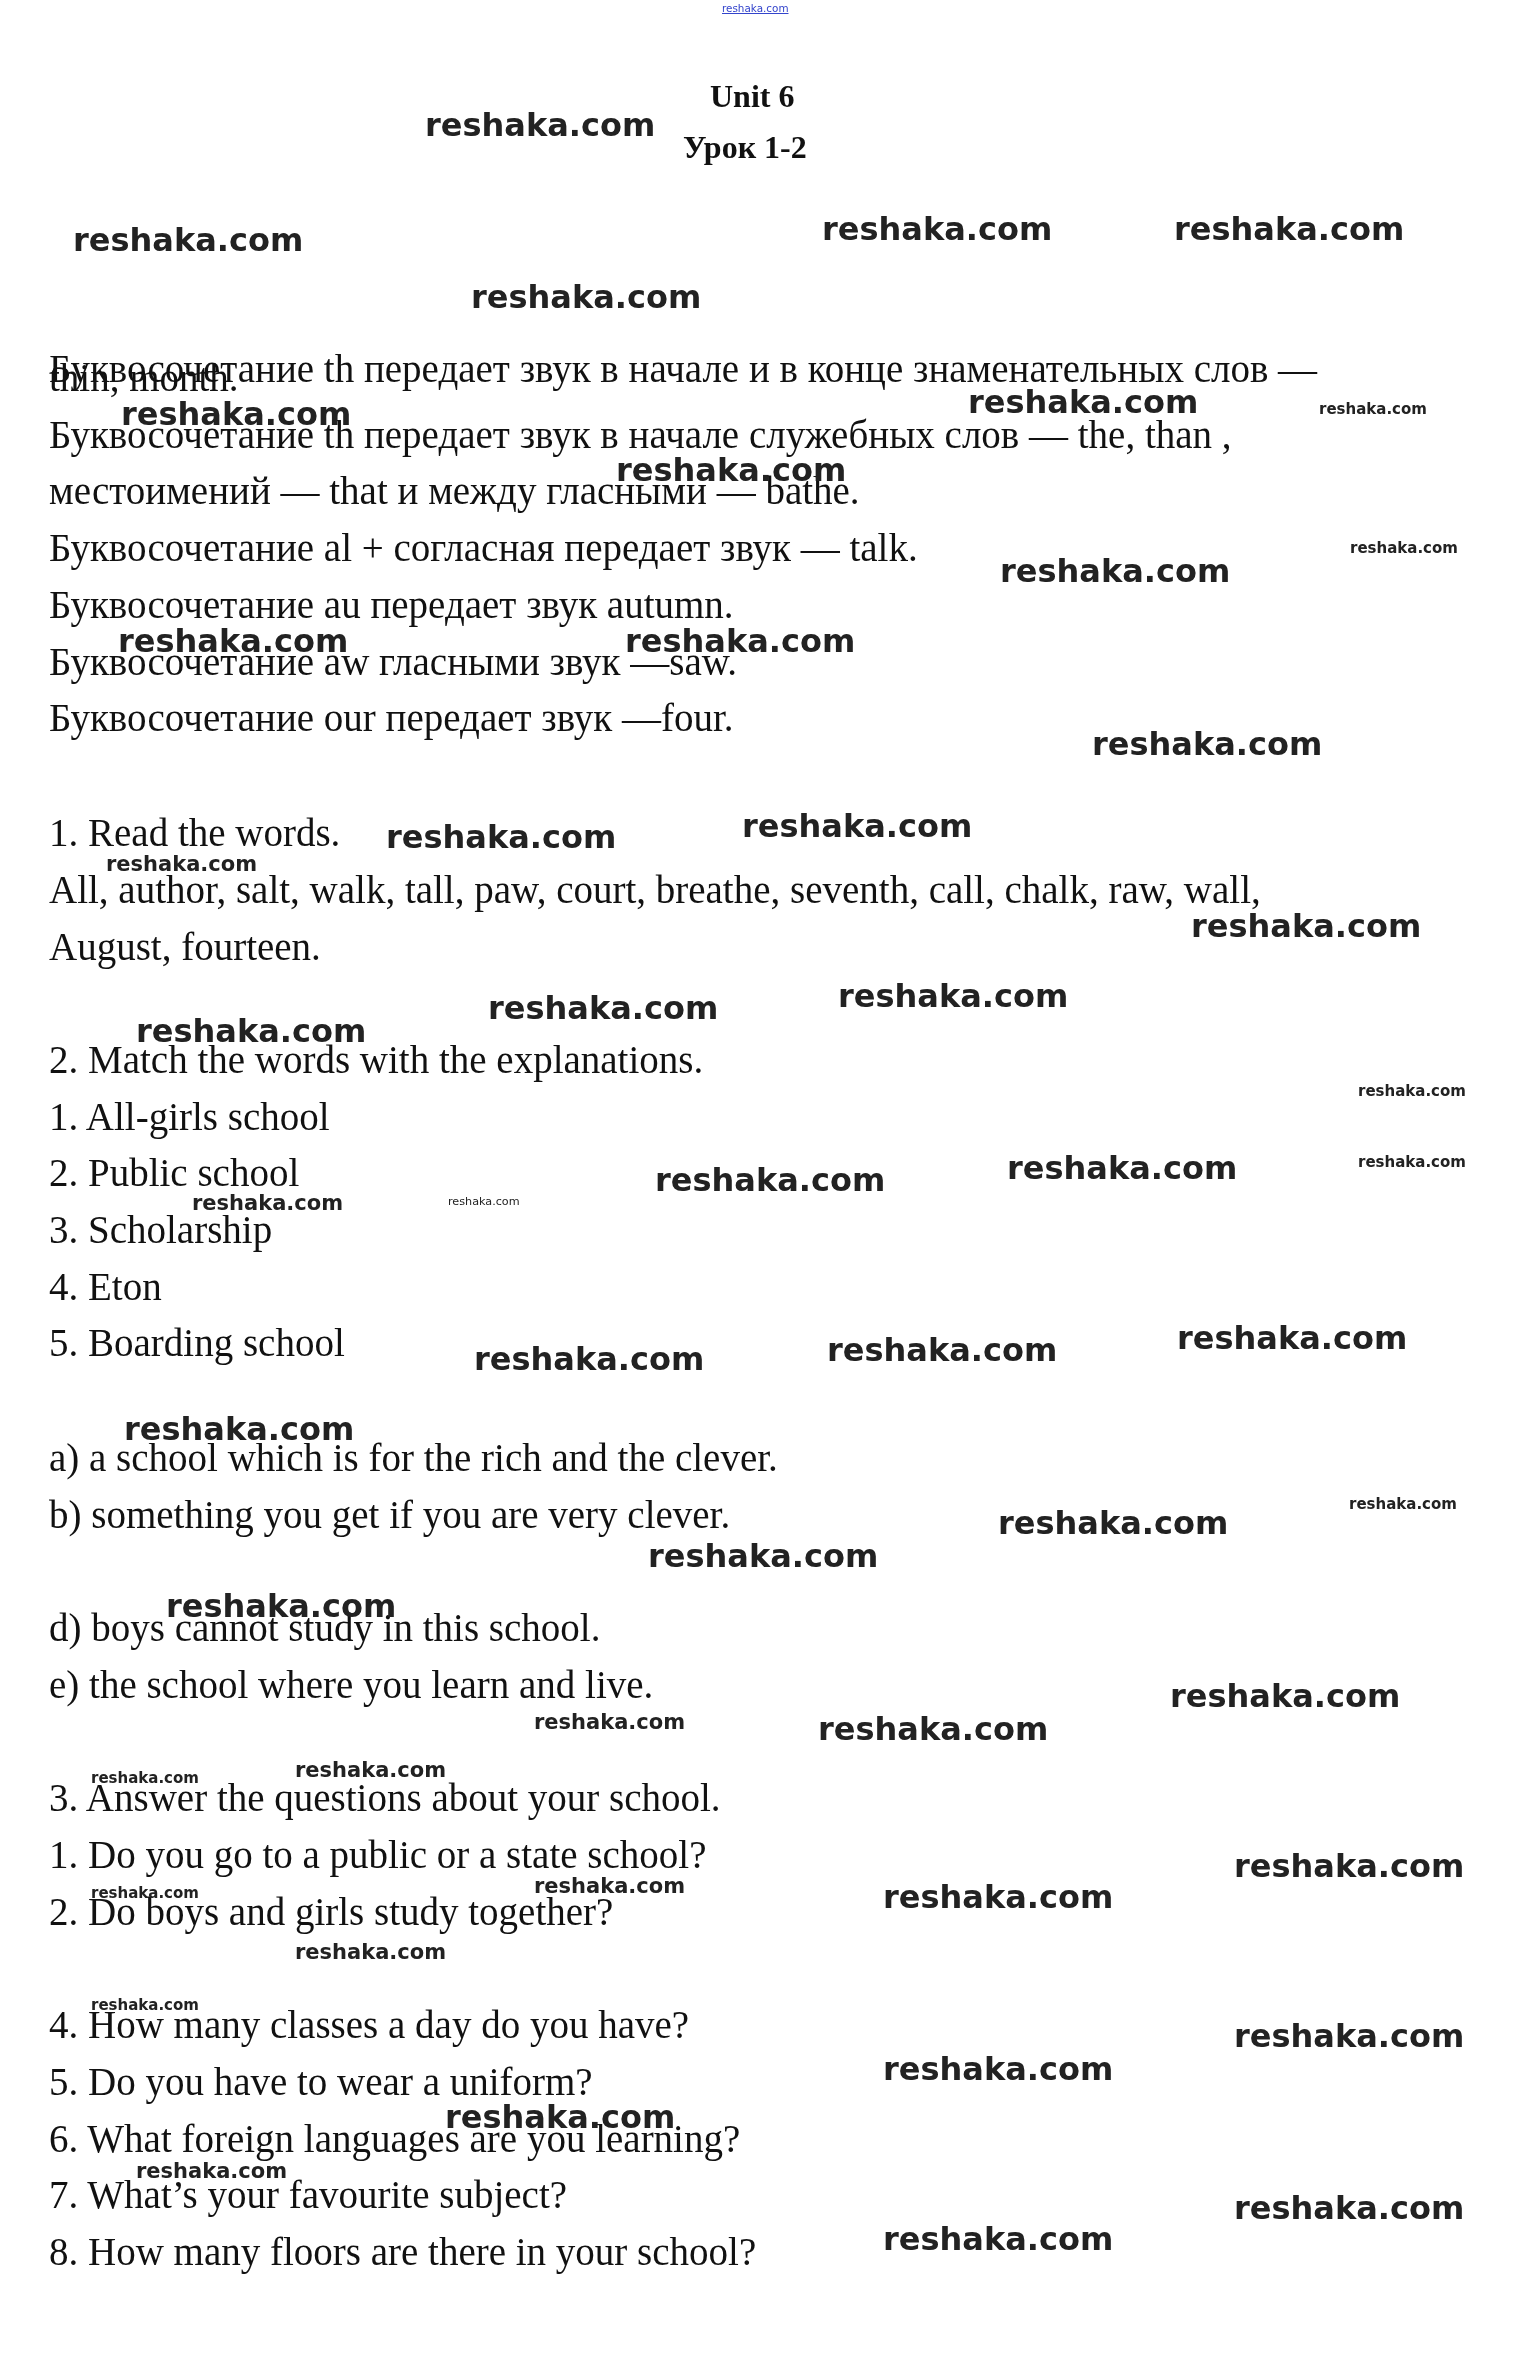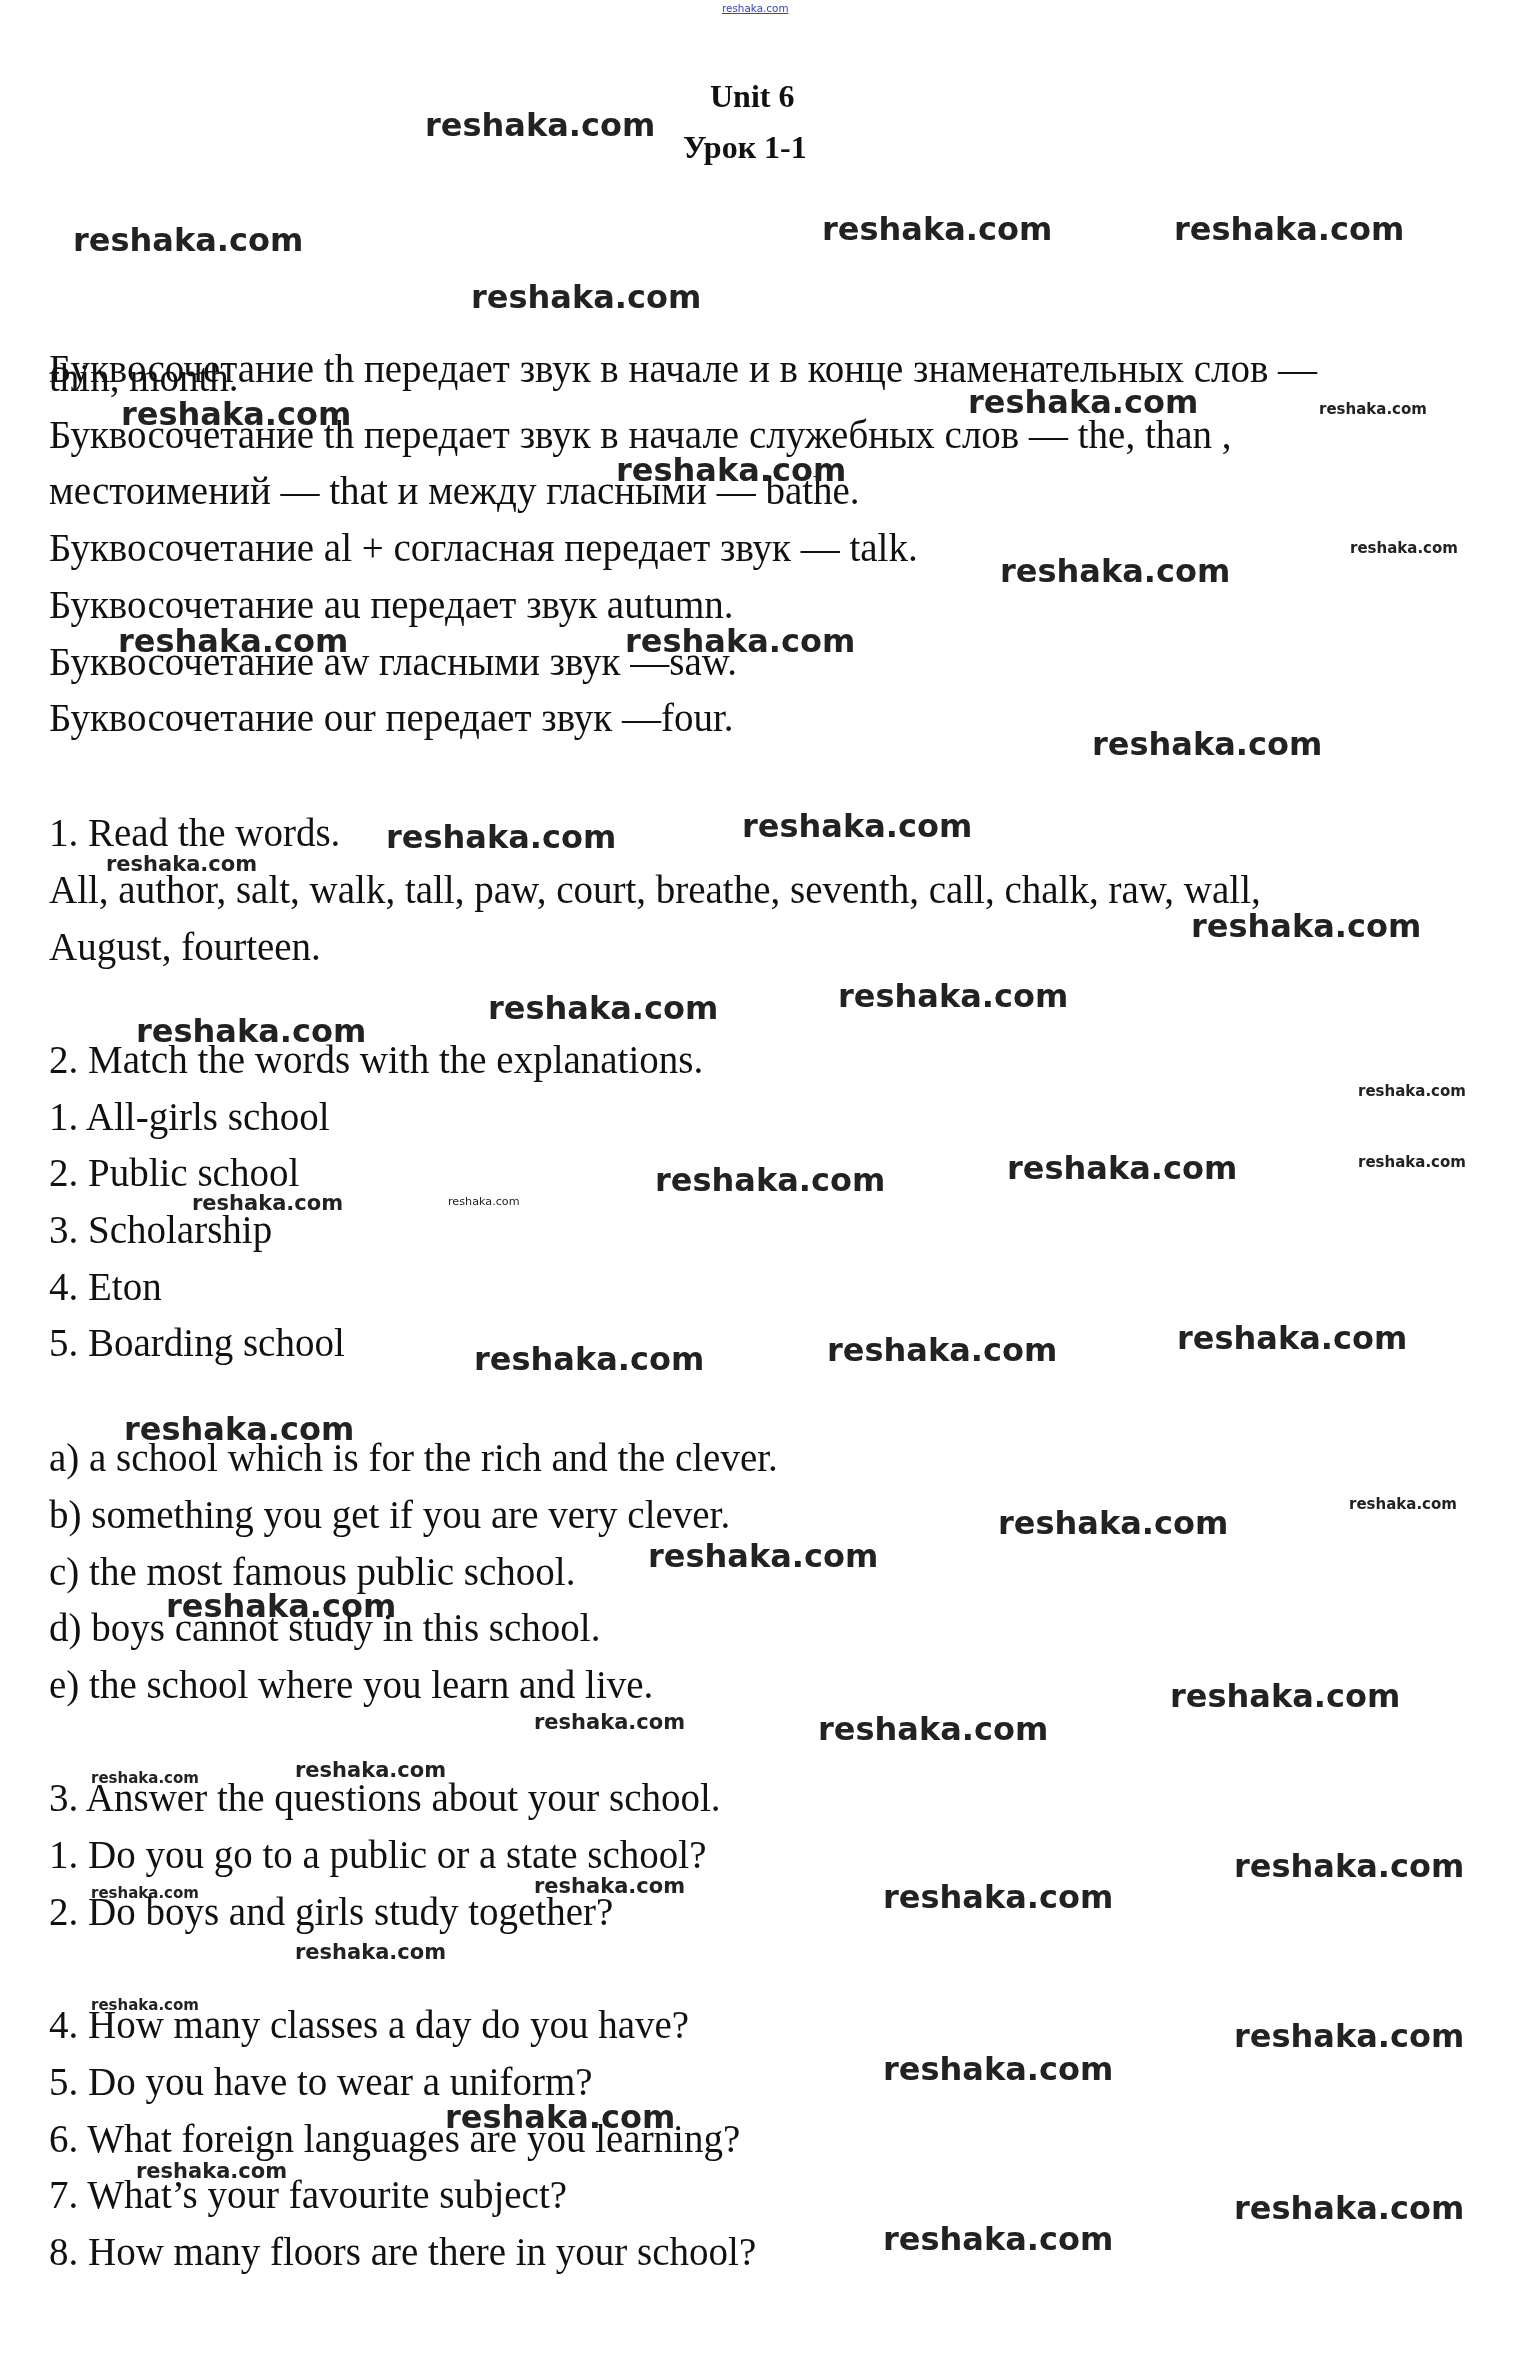--- a/index.html
+++ b/index.html
@@ -17,21 +17,21 @@
   .toplink { position:absolute; left:722px; top:1.5px; font-family:"DejaVu Sans", sans-serif; font-size:10.4px; color:#3344cc; text-decoration:underline; }
 </style>
 </head>
 <body>
 
 <div class="page">
 
   <a class="toplink">reshaka.com</a>
 
   <div class="title serif" style="left:710px; top:73px;">Unit 6</div>
-  <div class="title serif" style="left:683px; top:124px;">Урок 1-1</div>
+  <div class="title serif" style="left:683px; top:124px;">Урок 1-2</div>
 
   <div class="line serif" style="top:298px;margin-top:48px;">Буквосочетание th передает звук в начале и в конце знаменательных слов —</div>
   <div class="line serif" style="top:355px;">thin, month.</div>
   <div class="line serif" style="top:412px;">Буквосочетание th передает звук в начале служебных слов — the, than ,</div>
   <div class="line serif" style="top:468px;">местоимений — that и между гласными — bathe.</div>
   <div class="line serif" style="top:525px;">Буквосочетание al + согласная передает звук — talk.</div>
   <div class="line serif" style="top:582px;">Буквосочетание au передает звук autumn.</div>
   <div class="line serif" style="top:639px;">Буквосочетание aw гласными звук —saw.</div>
   <div class="line serif" style="top:695px;">Буквосочетание our передает звук —four.</div>
 
@@ -41,21 +41,20 @@
 
   <div class="line serif heading" style="top:1037px;">2. Match the words with the explanations.</div>
   <div class="line serif" style="top:1094px;">1. All-girls school</div>
   <div class="line serif" style="top:1150px;">2. Public school</div>
   <div class="line serif" style="top:1207px;">3. Scholarship</div>
   <div class="line serif" style="top:1264px;">4. Eton</div>
   <div class="line serif" style="top:1320px;">5. Boarding school</div>
 
   <div class="line serif" style="top:1435px;">a) a school which is for the rich and the clever.</div>
   <div class="line serif" style="top:1492px;">b) something you get if you are very clever.</div>
-  <div class="line serif" style="top:1549px;">c) the most famous public school.</div>
   <div class="line serif" style="top:1605px;">d) boys cannot study in this school.</div>
   <div class="line serif" style="top:1662px;">e) the school where you learn and live.</div>
 
   <div class="line serif heading" style="top:1775px;">3. Answer the questions about your school.</div>
   <div class="line serif" style="top:1832px;">1. Do you go to a public or a state school?</div>
   <div class="line serif" style="top:1889px;">2. Do boys and girls study together?</div>
   <div class="line serif" style="top:2002px;">4. How many classes a day do you have?</div>
   <div class="line serif" style="top:2059px;">5. Do you have to wear a uniform?</div>
   <div class="line serif" style="top:2116px;">6. What foreign languages are you learning?</div>
   <div class="line serif" style="top:2172px;">7. What’s your favourite subject?</div>

